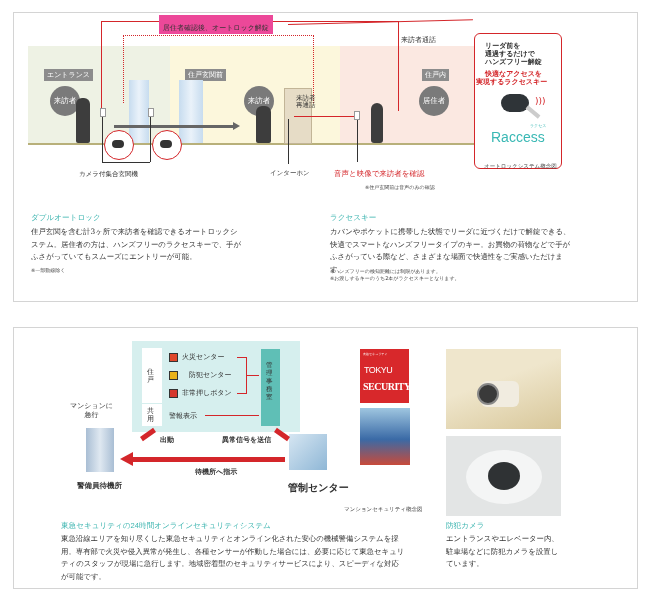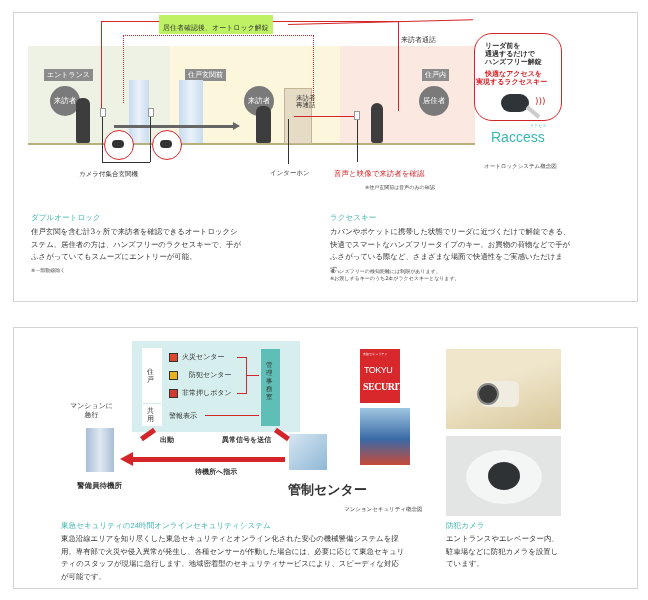--- a/index.html
+++ b/index.html
@@ -30,21 +30,21 @@
   <div class="abs zone-label" style="left:30px; top:56px;">エントランス</div>
   <div class="abs zone-label" style="left:171px; top:56px;">住戸玄関前</div>
   <div class="abs zone-label" style="left:408px; top:56px;">住戸内</div>
 
   <div class="abs circle" style="left:36px; top:73px; width:30px; height:30px;">来訪者</div>
   <div class="abs circle" style="left:230px; top:73px; width:30px; height:30px;">来訪者</div>
   <div class="abs circle" style="left:405px; top:73px; width:30px; height:30px;">居住者</div>
 
   <div class="abs" style="left:87px; top:8px; width:298px; height:90px; border:1.5px solid #d4262a; border-bottom:none;"></div>
   <div class="abs" style="left:109px; top:22px; width:191px; height:68px; border:1.5px dotted #d4262a; border-bottom:none;"></div>
-  <div class="abs" style="left:145px; top:2px; background:#bef264; padding:0 4px;">
+  <div class="abs" style="left:145px; top:2px; background:#ec4899; padding:0 4px;">
     <span class="sm">居住者確認後、オートロック解錠</span>
   </div>
   <div class="abs" style="left:274px; top:11px; width:185px; height:1px; background:#d4262a; transform:rotate(-1.5deg); transform-origin:left;"></div>
   <div class="abs sm" style="left:387px; top:22px;">来訪者通話</div>
 
   <div class="abs" style="left:115px; top:67px; width:20px; height:63px; background:linear-gradient(90deg,#c7dcef,#eaf2fa,#c7dcef);"></div>
   <div class="abs" style="left:165px; top:67px; width:24px; height:63px; background:linear-gradient(90deg,#c7dcef,#eaf2fa,#c7dcef);"></div>
 
   <div class="abs" style="left:100px; top:112px; width:120px; height:3px; background:#666;"></div>
   <div class="abs" style="left:219px; top:109px; width:0; height:0; border-left:7px solid #666; border-top:4.5px solid transparent; border-bottom:4.5px solid transparent;"></div>
@@ -72,21 +72,21 @@
   <div class="vline" style="left:136px; top:104px; height:45px;"></div>
   <div class="hline" style="left:88px; top:149px; width:48px;"></div>
   <div class="vline" style="left:274px; top:106px; height:45px;"></div>
   <div class="vline" style="left:343px; top:107px; height:42px;"></div>
 
   <div class="abs sm" style="left:65px; top:157px; font-size:6.5px;">カメラ付集合玄関機</div>
   <div class="abs sm" style="left:256px; top:156px; font-size:6.5px;">インターホン</div>
   <div class="abs sm red" style="left:320px; top:156px; font-size:7.5px; color:#d4262a;">音声と映像で来訪者を確認</div>
   <div class="abs xs" style="left:351px; top:171px;">※住戸玄関前は音声のみの確認</div>
 
-  <div class="abs" style="left:460px; top:20px; width:88px; height:88px; border:1.5px solid #d4262a; border-radius:18px; background:#fff;">
+  <div class="abs" style="left:460px; top:20px; width:88px; height:136px; border:1.5px solid #d4262a; border-radius:6px; background:#fff;">
     <div class="sm" style="position:absolute; left:10px; top:7px; font-size:7px; font-weight:bold;">リーダ前を</div>
     <div class="sm" style="position:absolute; left:10px; top:15px; font-size:7px; font-weight:bold;">通過するだけで</div>
     <div class="sm" style="position:absolute; left:10px; top:23px; font-size:7px; font-weight:bold;">ハンズフリー解錠</div>
     <div class="sm red" style="position:absolute; left:10px; top:35px; font-size:7px; font-weight:bold; color:#d4262a;">快適なアクセスを</div>
     <div class="sm red" style="position:absolute; left:1px; top:43px; font-size:7px; font-weight:bold; color:#d4262a;">実現するラクセスキー</div>
     <div style="position:absolute; left:26px; top:60px; width:28px; height:18px; background:#2f3438; border-radius:9px;"></div>
     <div style="position:absolute; left:50px; top:76px; width:16px; height:4px; background:#ccc; transform:rotate(40deg);"></div>
     <div style="position:absolute; left:60px; top:62px; font-size:9px; color:#d4262a;">)))</div>
     <div style="position:absolute; left:16px; top:95px; font-size:14px; color:#39b8b4; font-family:'Liberation Sans', sans-serif;">Raccess</div>
     <div style="position:absolute; left:55px; top:89px; font-size:4px; color:#39b8b4;">ラクセス</div>
@@ -133,33 +133,33 @@
     <div style="position:absolute; left:129px; top:8px; width:19px; height:77px; background:#5fbfb6;">
       <div style="position:absolute; left:5px; top:12px; font-size:6.5px; line-height:8px; width:8px; color:#333;">管<br>理<br>事<br>務<br>室</div>
     </div>
   </div>
 
   <div class="abs sm" style="left:56px; top:74px; font-size:7px; line-height:9px; text-align:center;">マンションに<br>急行</div>
   <div class="abs" style="left:72px; top:100px; width:28px; height:44px; background:linear-gradient(90deg,#a9bed4,#dfe8f1,#a9bed4);"></div>
   <div class="abs sm" style="left:63px; top:153px; font-size:7.5px; font-weight:bold;">警備員待機所</div>
 
   <div class="abs" style="left:275px; top:106px; width:38px; height:36px; background:linear-gradient(135deg,#d6e6f2,#8fb7d6);"></div>
-  <div class="abs sm" style="left:274px; top:153px; font-size:13px; font-weight:bold;">管制センター</div>
+  <div class="abs sm" style="left:274px; top:153px; font-size:10px; font-weight:bold;">管制センター</div>
 
   <div class="abs" style="left:126px; top:104px; width:16px; height:5px; background:#d4262a; transform:rotate(-35deg);"></div>
   <div class="abs sm" style="left:146px; top:107px; font-size:7px; font-weight:bold;">出動</div>
   <div class="abs" style="left:260px; top:104px; width:16px; height:5px; background:#d4262a; transform:rotate(35deg);"></div>
   <div class="abs sm" style="left:208px; top:107px; font-size:7px; font-weight:bold;">異常信号を送信</div>
   <div class="abs" style="left:118px; top:129px; width:153px; height:5px; background:#d4262a;"></div>
   <div class="abs" style="left:106px; top:124px; width:0; height:0; border-right:13px solid #d4262a; border-top:7.5px solid transparent; border-bottom:7.5px solid transparent;"></div>
   <div class="abs sm" style="left:181px; top:139px; font-size:7px; font-weight:bold;">待機所へ指示</div>
 
   <div class="abs xs" style="left:330px; top:178px; font-size:5.5px;">マンションセキュリティ概念図</div>
 
-  <div class="abs" style="left:346px; top:21px; width:40px; height:54px; background:#d8282b;">
+  <div class="abs" style="left:346px; top:21px; width:49px; height:54px; background:#d8282b;">
     <div style="position:absolute; left:3px; top:3px; font-size:3px; color:#fff;">東急セキュリティ</div>
     <div style="position:absolute; left:4px; top:16px; font-size:9px; color:#fff; font-family:'Liberation Sans', sans-serif; letter-spacing:-0.5px;">TOKYU</div>
     <div style="position:absolute; left:3px; top:32px; font-size:10px; color:#fff; font-weight:bold; font-family:Liberation Serif, serif; letter-spacing:-0.5px;">SECURITY</div>
   </div>
   <div class="abs" style="left:346px; top:80px; width:50px; height:57px; background:linear-gradient(180deg,#9fc6e0 0%,#3a6aa6 55%,#c84a3a 100%);"></div>
 
   <div class="abs" style="left:432px; top:21px; width:115px; height:80px; background:linear-gradient(160deg,#efe6cc 40%,#d8c79a 100%);">
     <div style="position:absolute; left:35px; top:32px; width:38px; height:26px; background:#f1ece0; border-radius:6px;"></div>
     <div style="position:absolute; left:31px; top:34px; width:22px; height:22px; border-radius:50%; background:#3a3a3a; border:2px solid #888;"></div>
   </div>

